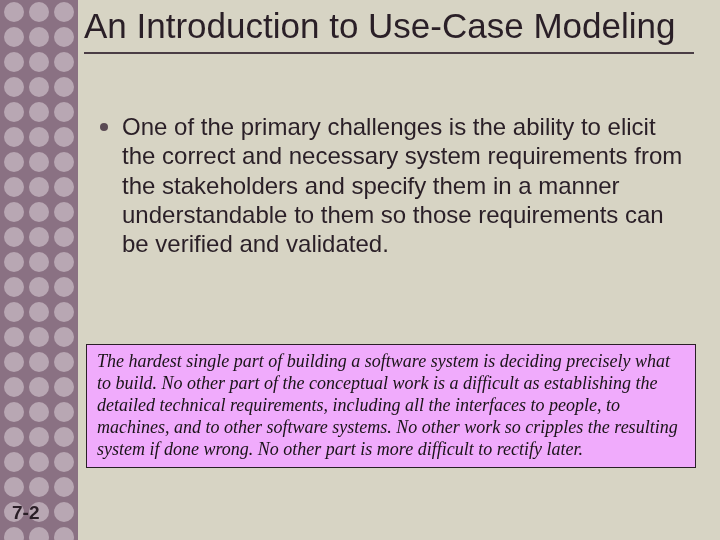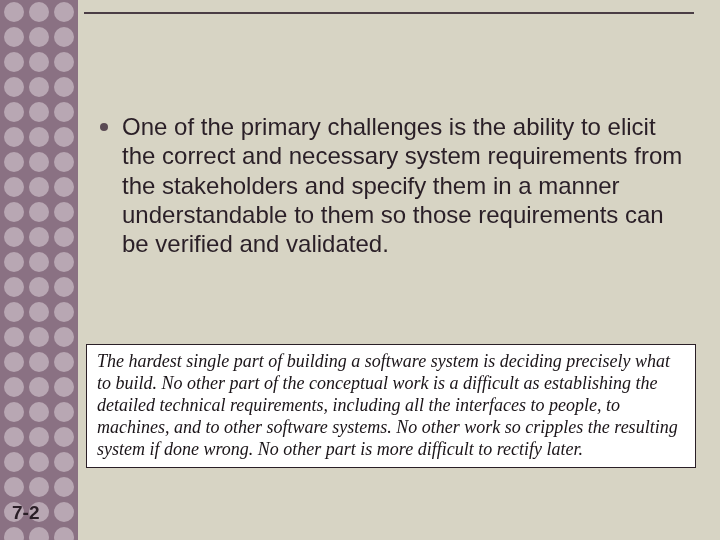--- a/index.html
+++ b/index.html
@@ -63,21 +63,21 @@
     color: #2a1f27;
     line-height: 1.22;
     font-weight: 400;
   }
   .quote-box {
     position: absolute;
     left: 86px;
     top: 344px;
     width: 610px;
     border: 1px solid #2a1f27;
-    background: #ffffff;
+    background: #f0abfc;
     padding: 6px 10px 6px 10px;
   }
   .quote-text {
     font-family: Georgia, 'Times New Roman', serif;
     font-style: italic;
     font-size: 18px;
     line-height: 1.22;
     color: #1a1418;
   }
   .quote-attr {
@@ -168,20 +168,21 @@
         <circle cx="39" cy="512" r="10"></circle>
         <circle cx="64" cy="512" r="10"></circle>
       <circle cx="14" cy="537" r="10"></circle>
         <circle cx="39" cy="537" r="10"></circle>
         <circle cx="64" cy="537" r="10"></circle>
     </g>
   </svg>
 </div>
 
 <div class="title-area">
+  <div class="title">An Introduction to Use-Case Modeling</div>
   <div class="title-underline"></div>
 </div>
 
 <div class="body-area">
   <div class="bullet-row">
     <div class="bullet-dot"></div>
     <div class="bullet-text">One of the primary challenges is the ability to elicit the correct and necessary system requirements from the stakeholders and specify them in a manner understandable to them so those requirements can be verified and validated.</div>
   </div>
 </div>
 

